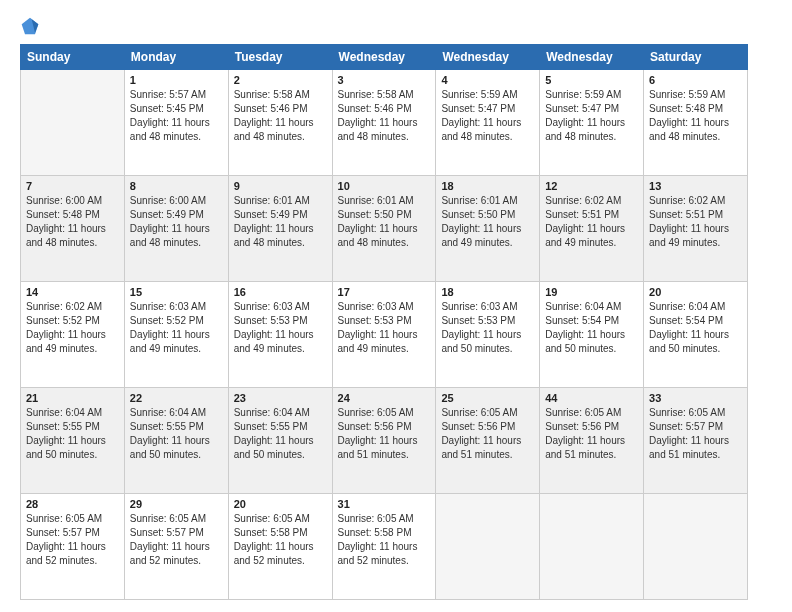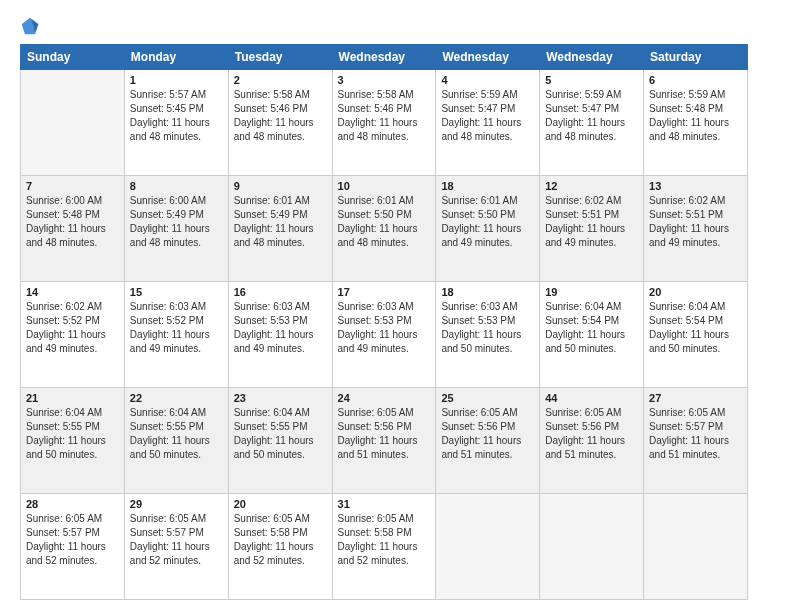--- a/index.html
+++ b/index.html
@@ -235,21 +235,21 @@
           </td>
           <td>
             <span class="day-num">25</span>
             <div class="day-info">Sunrise: 6:05 AM<br>Sunset: 5:56 PM<br>Daylight: 11 hours<br>and 51 minutes.</div>
           </td>
           <td>
             <span class="day-num">44</span>
             <div class="day-info">Sunrise: 6:05 AM<br>Sunset: 5:56 PM<br>Daylight: 11 hours<br>and 51 minutes.</div>
           </td>
           <td>
-            <span class="day-num">27</span>
+            <span class="day-num">33</span>
             <div class="day-info">Sunrise: 6:05 AM<br>Sunset: 5:57 PM<br>Daylight: 11 hours<br>and 51 minutes.</div>
           </td>
         </tr>
         <tr>
           <td>
             <span class="day-num">28</span>
             <div class="day-info">Sunrise: 6:05 AM<br>Sunset: 5:57 PM<br>Daylight: 11 hours<br>and 52 minutes.</div>
           </td>
           <td>
             <span class="day-num">29</span>

